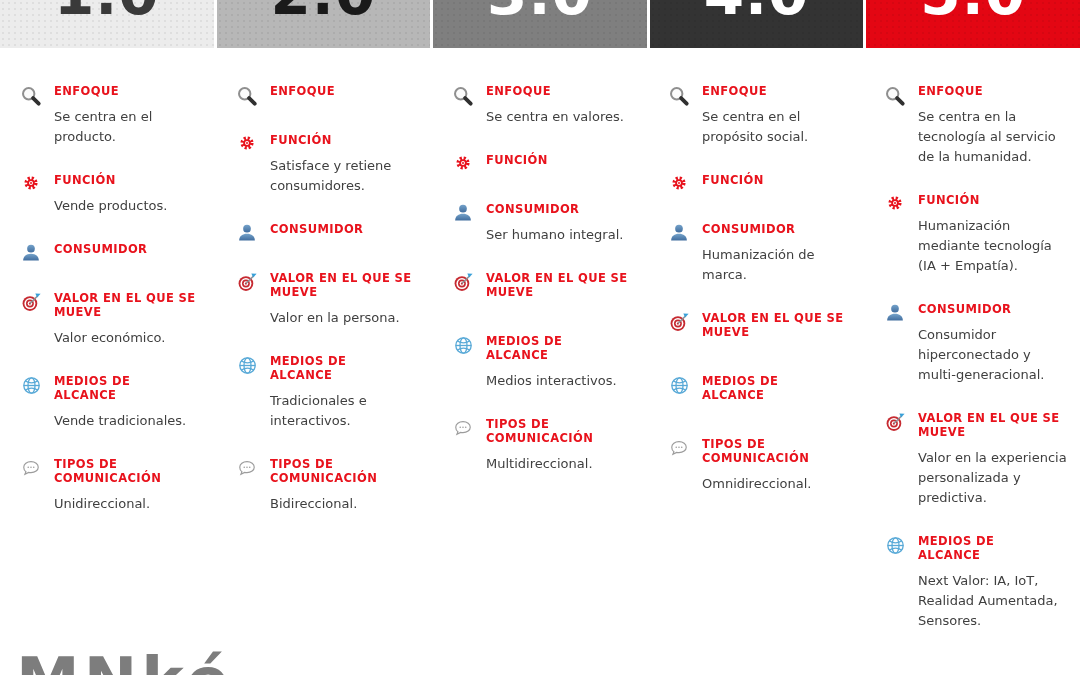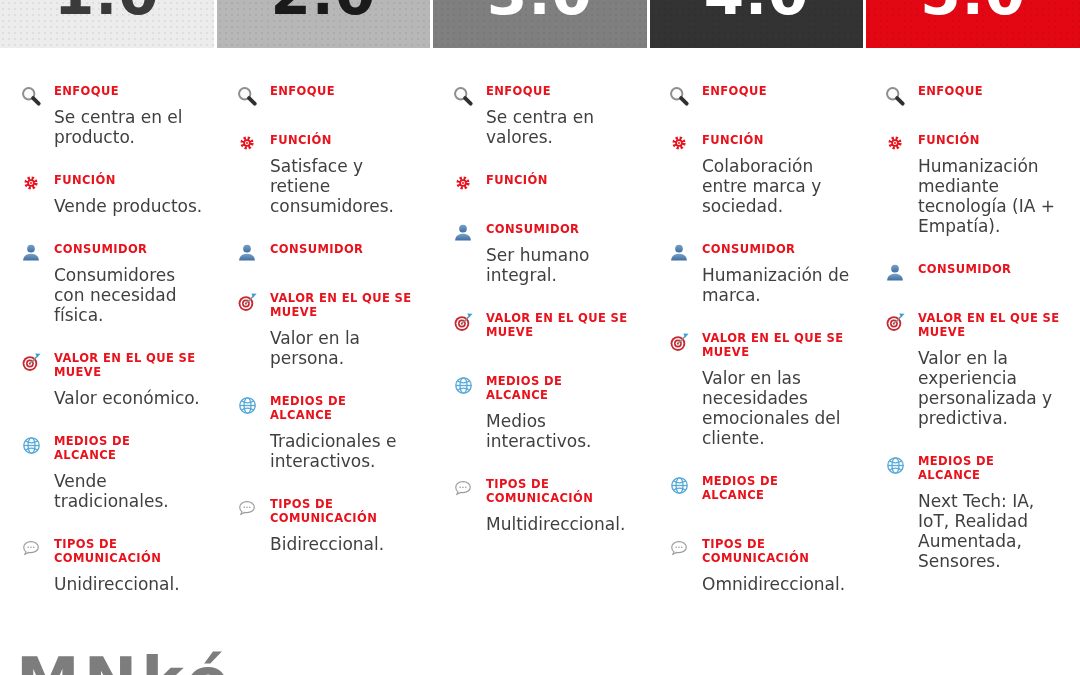--- a/index.html
+++ b/index.html
@@ -21,21 +21,21 @@
   
   .content-row{display:flex;}
   .column{width:216px;box-sizing:border-box;padding:36px 2px 0 16px;}
   .section{display:flex;margin-bottom:26px;}
   .icon-cell{flex:0 0 30px;width:30px;display:flex;justify-content:center;align-items:flex-start;padding-top:1px;}
   .section-content{margin-left:8px;}
   .section-label{
     color:var(--label-red,#e8121c);font-weight:bold;font-size:11.5px;line-height:14px;
     letter-spacing:0.4px;white-space:pre-line;max-width:152px;margin-bottom:9px;
   }
-  .section-text{font-size:17px;line-height:20px;color:var(--body-text,#3f3f3f);max-width:152px;}
+  .section-text{font-size:13px;line-height:20px;color:var(--body-text,#3f3f3f);max-width:152px;}
   
   .watermark{
     position:absolute;left:16px;top:649px;font-size:64px;font-weight:bold;
     line-height:1;letter-spacing:4px;color:#7d7d7d;
   }
 </style>
 </head>
 <body>
 
 <div class="page">
@@ -92,21 +92,20 @@
                   <stop offset="0" stop-color="#74a2ca"></stop>
                   <stop offset="1" stop-color="#416d9e"></stop>
                 </linearGradient>
               </defs>
               <circle cx="12" cy="6.8" r="4.6" fill="url(#pg)"></circle>
               <path d="M2.6 21c0-5.3 4.3-8 9.4-8s9.4 2.7 9.4 8z" fill="url(#pg)"></path>
             </svg>
           </div>
           <div class="section-content">
             <div class="section-label">CONSUMIDOR</div>
-            <div class="section-text">Consumidores con necesidad física.</div>
           </div>
         </div>
         <div class="section">
           <div class="icon-cell">
             <svg width="21" height="21" viewBox="0 0 24 24">
               <circle cx="10.2" cy="13.2" r="8.4" fill="#c62a31"></circle>
               <circle cx="10.2" cy="13.2" r="6.3" fill="#ffffff"></circle>
               <circle cx="10.2" cy="13.2" r="4.5" fill="#c62a31"></circle>
               <circle cx="10.2" cy="13.2" r="2.6" fill="#ffffff"></circle>
               <circle cx="10.2" cy="13.2" r="1.3" fill="#c62a31"></circle>
@@ -341,34 +340,34 @@
       <div class="column">
         <div class="section">
           <div class="icon-cell">
             <svg width="22" height="22" viewBox="0 0 24 24">
               <circle cx="9.5" cy="9.5" r="6.2" fill="#fbfbfb" stroke="#8f8f8f" stroke-width="2.2"></circle>
               <line x1="14.3" y1="14.3" x2="20.4" y2="20.4" stroke="#303030" stroke-width="4.2" stroke-linecap="round"></line>
             </svg>
           </div>
           <div class="section-content">
             <div class="section-label">ENFOQUE</div>
+            <div class="section-text">Se centra en el propósito social.</div>
           </div>
         </div>
         <div class="section">
           <div class="icon-cell">
             <svg width="14" height="14" viewBox="0 0 24 24" style="margin-top:2px">
               <circle cx="12" cy="12" r="8" fill="none" stroke="#e8121c" stroke-width="6.5" stroke-dasharray="3.4 2.9"></circle>
               <circle cx="12" cy="12" r="6.6" fill="#e8121c"></circle>
               <circle cx="12" cy="12" r="3.4" fill="#ffffff"></circle>
               <circle cx="12" cy="12" r="1.7" fill="#e8121c"></circle>
             </svg>
           </div>
           <div class="section-content">
             <div class="section-label">FUNCIÓN</div>
-            <div class="section-text">Colaboración entre marca y sociedad.</div>
           </div>
         </div>
         <div class="section">
           <div class="icon-cell">
             <svg width="20" height="20" viewBox="0 0 24 24">
               <defs>
                 <linearGradient id="pg" x1="0" y1="0" x2="0" y2="1">
                   <stop offset="0" stop-color="#74a2ca"></stop>
                   <stop offset="1" stop-color="#416d9e"></stop>
                 </linearGradient>
@@ -390,21 +389,20 @@
               <circle cx="10.2" cy="13.2" r="4.5" fill="#c62a31"></circle>
               <circle cx="10.2" cy="13.2" r="2.6" fill="#ffffff"></circle>
               <circle cx="10.2" cy="13.2" r="1.3" fill="#c62a31"></circle>
               <line x1="10.2" y1="13.2" x2="19.2" y2="4.2" stroke="#8a8f94" stroke-width="1.6"></line>
               <path d="M16.4 1.6l6 0.4-4 4.2z" fill="#38a0d8"></path>
             </svg>
           </div>
           <div class="section-content">
             <div class="section-label">VALOR EN EL QUE SE
 MUEVE</div>
-            <div class="section-text">Valor en las necesidades emocionales del cliente.</div>
           </div>
         </div>
         <div class="section">
           <div class="icon-cell">
             <svg width="21" height="21" viewBox="0 0 24 24" fill="none" stroke="#58a9d7" stroke-width="1.5">
               <circle cx="12" cy="12" r="8.8"></circle>
               <ellipse cx="12" cy="12" rx="4" ry="8.8"></ellipse>
               <line x1="3.2" y1="12" x2="20.8" y2="12"></line>
               <path d="M4.9 6.6a11.5 11.5 0 0 0 14.2 0"></path>
               <path d="M4.9 17.4a11.5 11.5 0 0 1 14.2 0"></path>
@@ -434,20 +432,21 @@
       <div class="column">
         <div class="section">
           <div class="icon-cell">
             <svg width="22" height="22" viewBox="0 0 24 24">
               <circle cx="9.5" cy="9.5" r="6.2" fill="#fbfbfb" stroke="#8f8f8f" stroke-width="2.2"></circle>
               <line x1="14.3" y1="14.3" x2="20.4" y2="20.4" stroke="#303030" stroke-width="4.2" stroke-linecap="round"></line>
             </svg>
           </div>
           <div class="section-content">
             <div class="section-label">ENFOQUE</div>
+            <div class="section-text">Se centra en la tecnología al servicio de la humanidad.</div>
           </div>
         </div>
         <div class="section">
           <div class="icon-cell">
             <svg width="14" height="14" viewBox="0 0 24 24" style="margin-top:2px">
               <circle cx="12" cy="12" r="8" fill="none" stroke="#e8121c" stroke-width="6.5" stroke-dasharray="3.4 2.9"></circle>
               <circle cx="12" cy="12" r="6.6" fill="#e8121c"></circle>
               <circle cx="12" cy="12" r="3.4" fill="#ffffff"></circle>
               <circle cx="12" cy="12" r="1.7" fill="#e8121c"></circle>
             </svg>
@@ -465,20 +464,21 @@
                   <stop offset="0" stop-color="#74a2ca"></stop>
                   <stop offset="1" stop-color="#416d9e"></stop>
                 </linearGradient>
               </defs>
               <circle cx="12" cy="6.8" r="4.6" fill="url(#pg)"></circle>
               <path d="M2.6 21c0-5.3 4.3-8 9.4-8s9.4 2.7 9.4 8z" fill="url(#pg)"></path>
             </svg>
           </div>
           <div class="section-content">
             <div class="section-label">CONSUMIDOR</div>
+            <div class="section-text">Consumidor hiperconectado y multi-generacional.</div>
           </div>
         </div>
         <div class="section">
           <div class="icon-cell">
             <svg width="21" height="21" viewBox="0 0 24 24">
               <circle cx="10.2" cy="13.2" r="8.4" fill="#c62a31"></circle>
               <circle cx="10.2" cy="13.2" r="6.3" fill="#ffffff"></circle>
               <circle cx="10.2" cy="13.2" r="4.5" fill="#c62a31"></circle>
               <circle cx="10.2" cy="13.2" r="2.6" fill="#ffffff"></circle>
               <circle cx="10.2" cy="13.2" r="1.3" fill="#c62a31"></circle>
@@ -498,19 +498,19 @@
               <circle cx="12" cy="12" r="8.8"></circle>
               <ellipse cx="12" cy="12" rx="4" ry="8.8"></ellipse>
               <line x1="3.2" y1="12" x2="20.8" y2="12"></line>
               <path d="M4.9 6.6a11.5 11.5 0 0 0 14.2 0"></path>
               <path d="M4.9 17.4a11.5 11.5 0 0 1 14.2 0"></path>
             </svg>
           </div>
           <div class="section-content">
             <div class="section-label">MEDIOS DE
 ALCANCE</div>
-            <div class="section-text">Next Tech: IA, IoT, Realidad Aumentada, Sensores.</div>
+            <div class="section-text">Next Valor: IA, IoT, Realidad Aumentada, Sensores.</div>
           </div>
         </div>
       </div>
     </div>
   <div class="watermark" style="color: rgb(125, 125, 125);">MNké</div>
 </div>
 
 </body></html>

